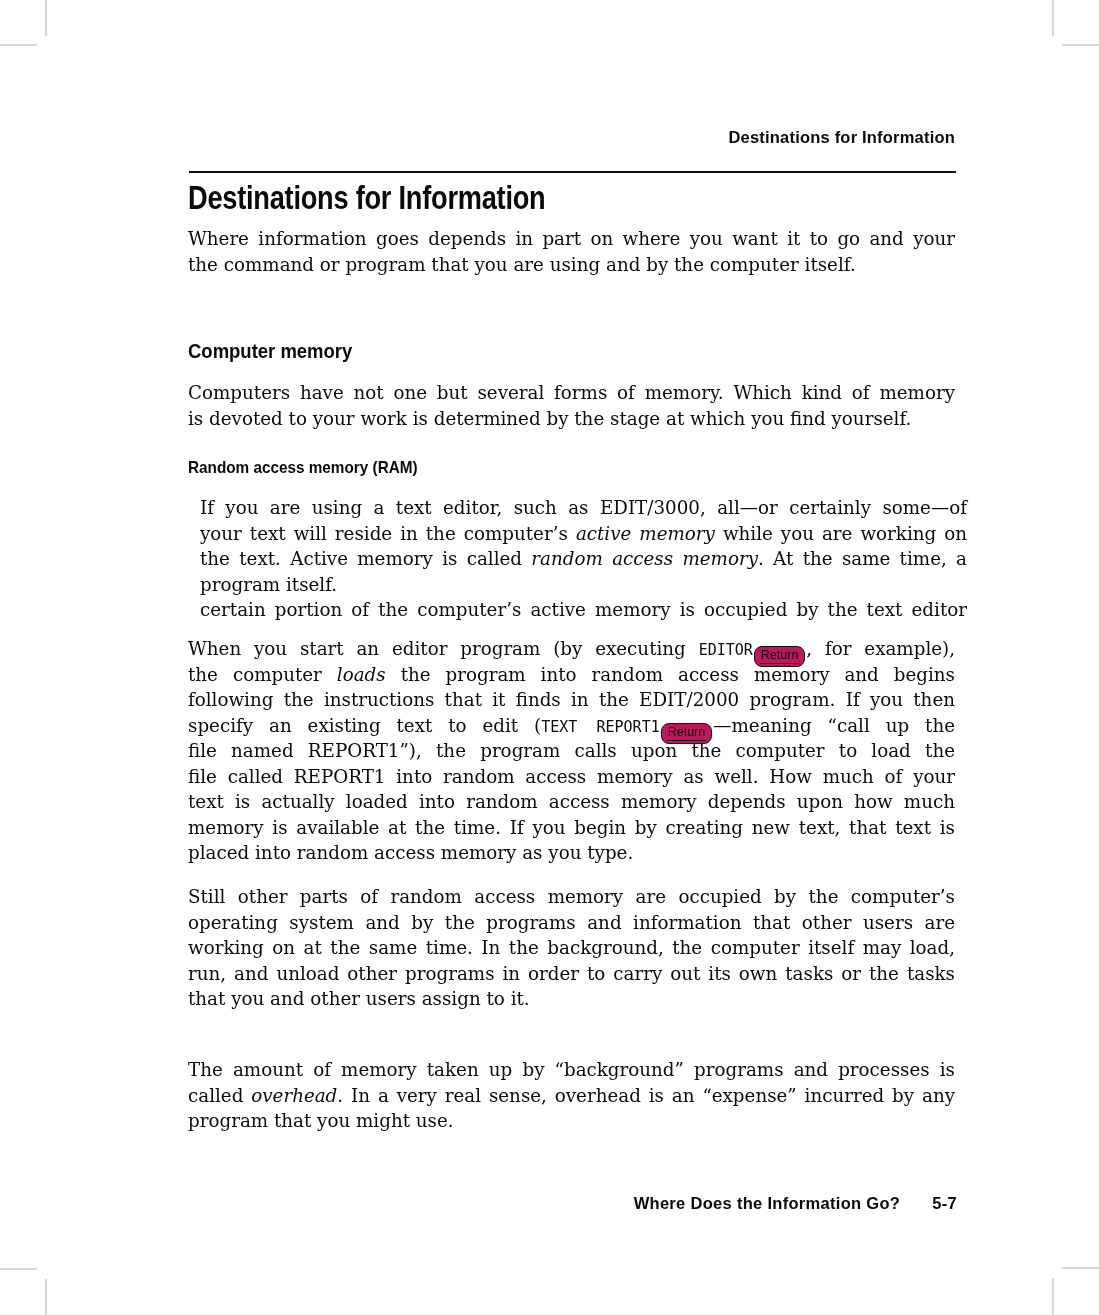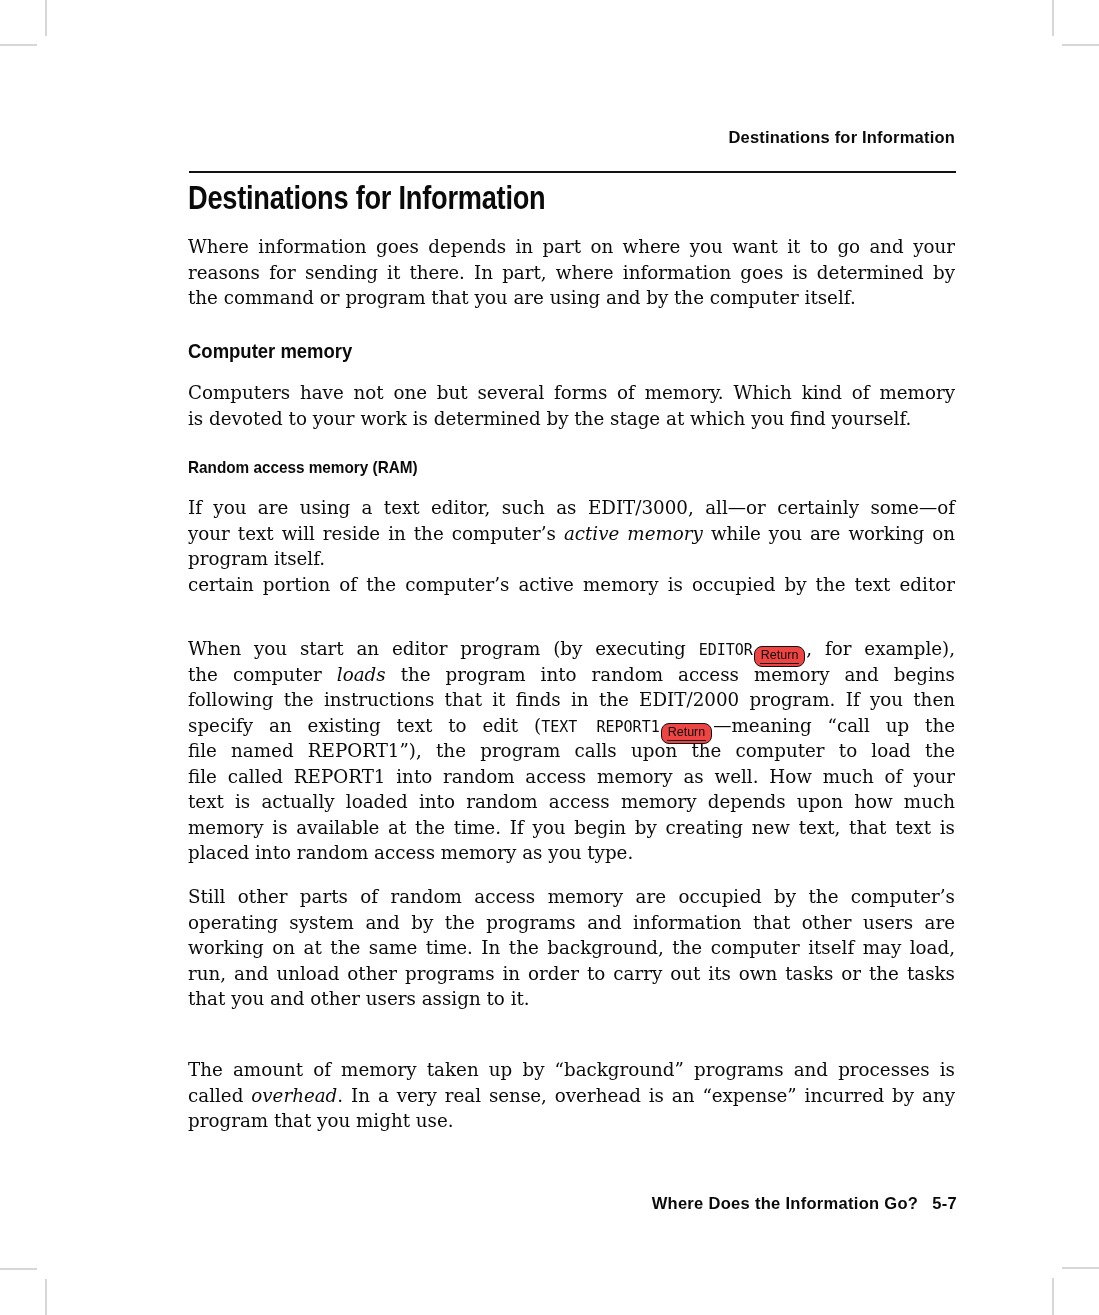--- a/index.html
+++ b/index.html
@@ -43,52 +43,52 @@
     transform-origin: left center;
   }
   h1 { top: 177px; font-size: 34px; line-height: 40px; transform: scaleX(0.80); letter-spacing: -0.3px; }
   h2 { top: 337px; font-size: 21px; line-height: 27px; transform: scaleX(0.88); }
   h3 { top: 456px; font-size: 17px; line-height: 23px; transform: scaleX(0.90); }
 
   .para {
     position: absolute; left: 188px; width: 767px;
     font-size: 18.3px; line-height: 25.5px;
   }
-  #blk-p1 { top: 234px; }
+  #blk-p1 { top: 226px; }
   #blk-p2 { top: 380px; }
-  #blk-p3 { top: 495px; }
+  #blk-p3 { top: 495px; margin-left: 12px; }
   #blk-p4 { top: 636px; }
   #blk-p5 { top: 884px; }
   #blk-p6 { top: 1057px; }
 
   .line { height: 25.5px; }
   .line.fill { text-align: justify; text-align-last: justify; }
 
   .it { font-style: italic; }
   .tt { font-family: "DejaVu Sans Mono", monospace; font-size: 15px; margin-top: 8px; }
 
   .key {
     display: inline-block;
     border: 1.5px solid #111; border-radius: 8px;
     padding: 1px 5px 2px;
     font-family: "Liberation Sans", sans-serif;
     font-size: 12.5px; font-weight: normal; font-style: normal;
     line-height: 1.15; vertical-align: -4px; margin: 0 1px;
-    background: #ef4444;
+    background: #be185d;
   }
   .key > span { display: block; border-bottom: 1.5px solid #111; padding: 0 1px 1px; }
 
   .footer {
     position: absolute; top: 1194px; left: 188px; width: 769px;
     text-align: right;
     font-family: "Liberation Sans", sans-serif;
     font-weight: bold; font-size: 16.5px; letter-spacing: 0.3px;
     color: #0a0a0a;
   }
-  .footer .pagenum { margin-left: 14px; }
+  .footer .pagenum { margin-left: 32px; }
 </style>
 </head>
 <body>
 
 <div class="page">
 
   <div class="cm cm-tl-v"></div>
   <div class="cm cm-tl-h"></div>
   <div class="cm cm-tr-v"></div>
   <div class="cm cm-tr-h"></div>
@@ -97,36 +97,36 @@
   <div class="cm cm-br-h"></div>
   <div class="cm cm-br-v"></div>
 
   <div class="running-head">Destinations for Information</div>
   <div class="head-rule"></div>
 
   <h1>Destinations for Information</h1>
 
   <div class="para" id="blk-p1">
       <div class="line fill"><span>Where information goes depends in part on where you want it to go and your</span></div>
-      <div class="line fill"><span>reasons for sending it there. In part, where information goes is determined by</span></div>
       <div class="line"><span>the command or program that you are using and by the computer itself.</span></div>
     </div>
 
   <h2>Computer memory</h2>
 
   <div class="para" id="blk-p2">
       <div class="line fill"><span>Computers have not one but several forms of memory. Which kind of memory</span></div>
       <div class="line"><span>is devoted to your work is determined by the stage at which you find yourself.</span></div>
     </div>
 
   <h3>Random access memory (RAM)</h3>
 
   <div class="para" id="blk-p3">
       <div class="line fill"><span>If you are using a text editor, such as EDIT/3000, all—or certainly some—of</span></div>
       <div class="line fill"><span>your text will reside in the computer’s </span><span class="it">active memory</span><span> while you are working on</span></div>
+      <div class="line fill"><span>the text. Active memory is called </span><span class="it">random access memory</span><span>. At the same time, a</span></div>
       <div class="line"><span>program itself.</span></div>
       <div class="line fill"><span>certain portion of the computer’s active memory is occupied by the text editor</span></div>
     </div>
   <div class="para" id="blk-p4">
       <div class="line fill"><span>When you start an editor program (by executing </span><span class="tt">EDITOR</span><span class="key"><span>Return</span></span><span>, for example),</span></div>
       <div class="line fill"><span>the computer </span><span class="it">loads</span><span> the program into random access memory and begins</span></div>
       <div class="line fill"><span>following the instructions that it finds in the EDIT/2000 program. If you then</span></div>
       <div class="line fill"><span>specify an existing text to edit (</span><span class="tt">TEXT REPORT1</span><span class="key"><span>Return</span></span><span>—meaning “call up the</span></div>
       <div class="line fill"><span>file named REPORT1”), the program calls upon the computer to load the</span></div>
       <div class="line fill"><span>file called REPORT1 into random access memory as well. How much of your</span></div>

